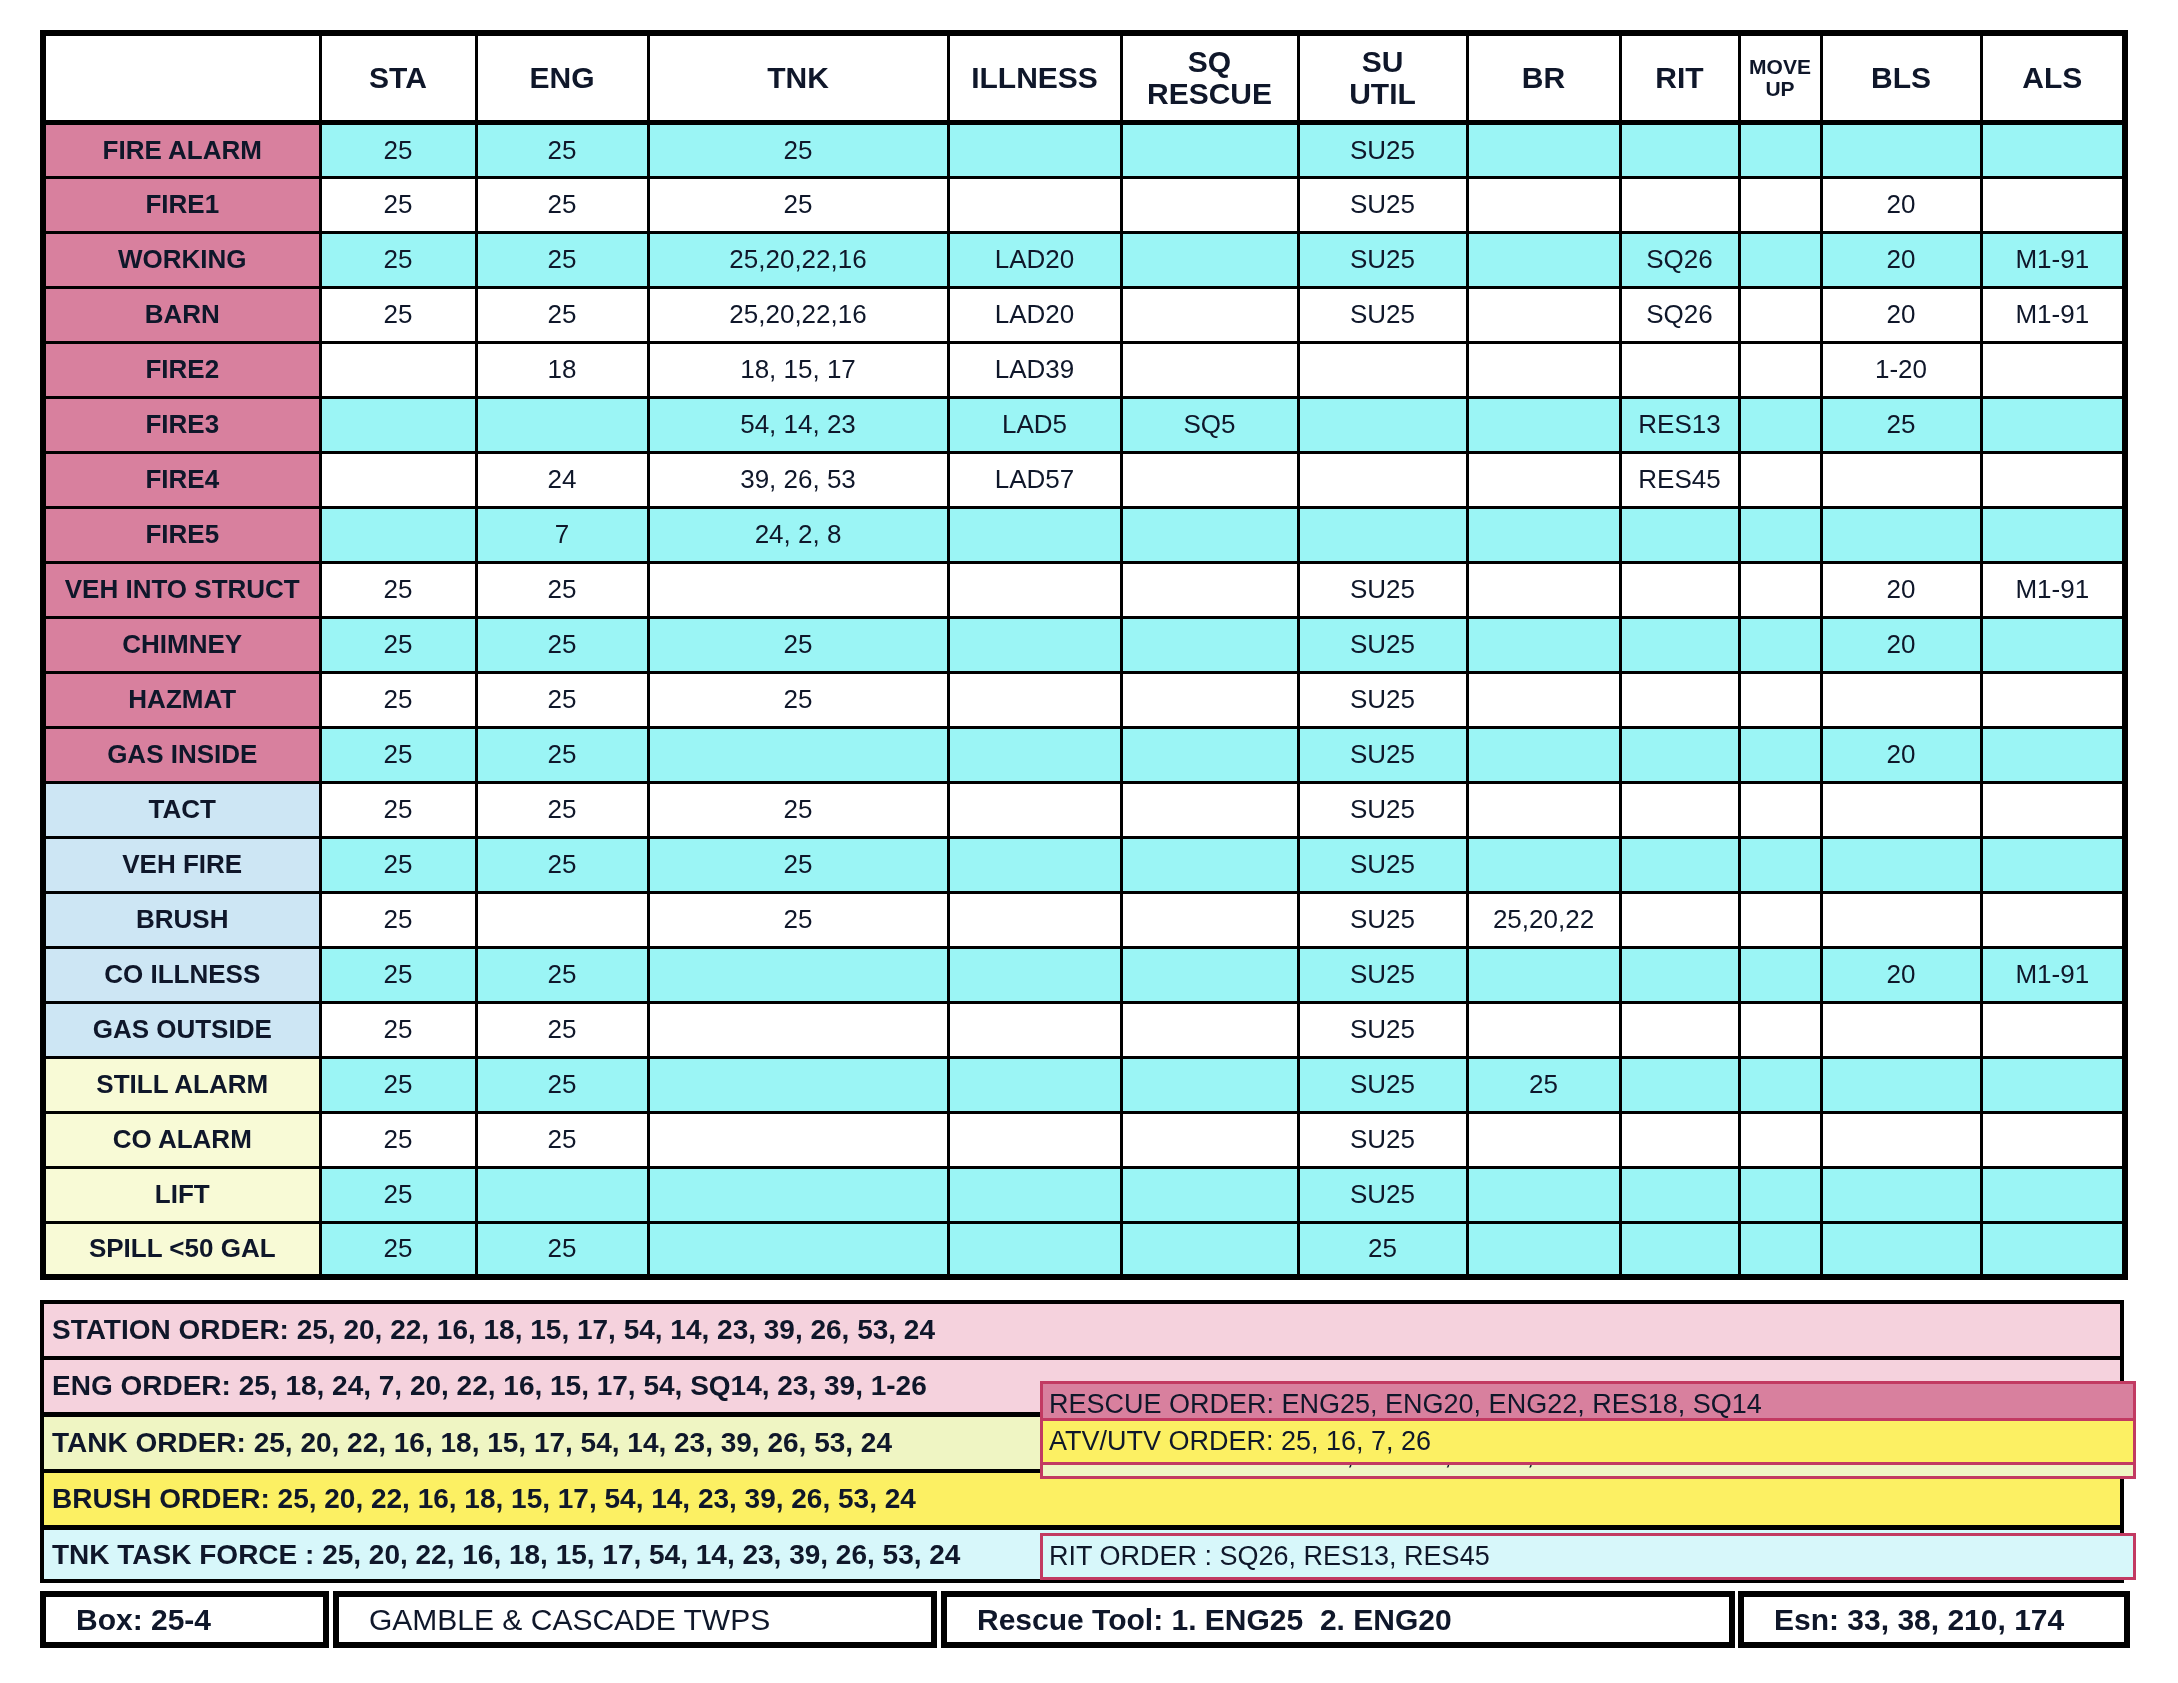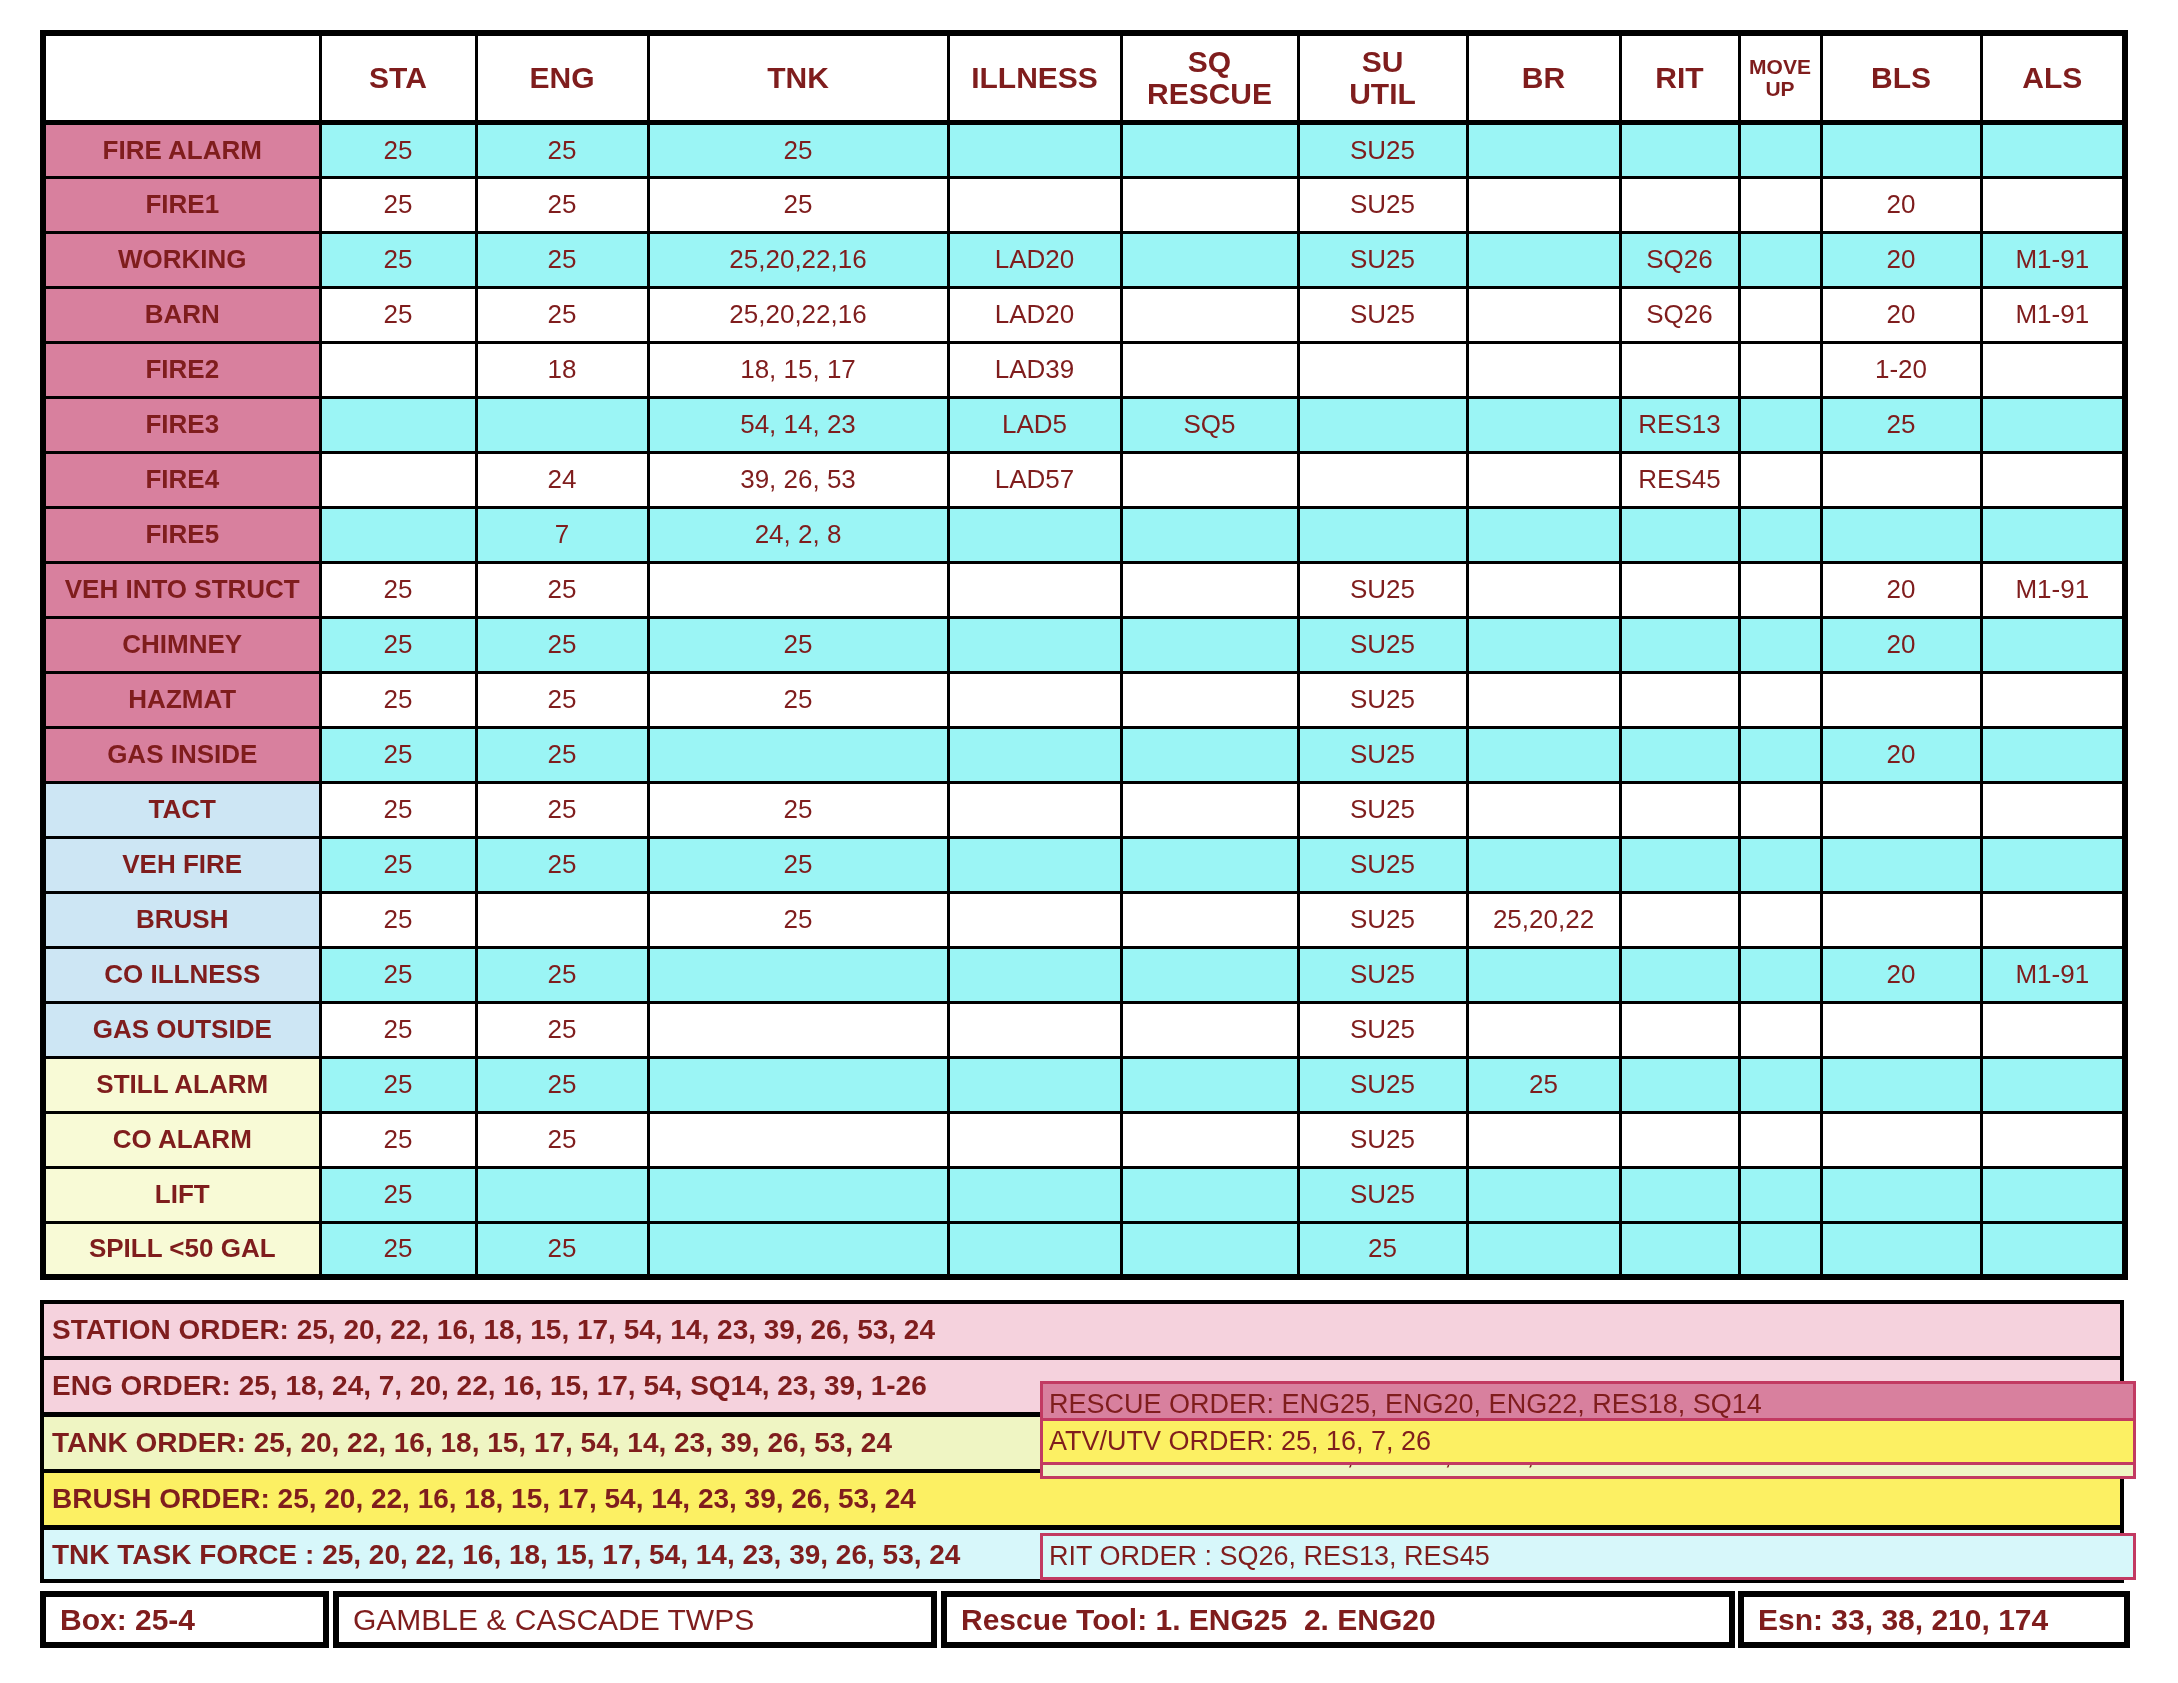--- a/index.html
+++ b/index.html
@@ -1,18 +1,18 @@
 <!DOCTYPE html>
 <html><head>
 <meta charset="utf-8">
 <style>
   html,body { margin:0; padding:0; background:#ffffff; }
   #canvas {
     position:relative; width:2178px; height:1683px; background:#ffffff;
-    font-family:"Liberation Sans","DejaVu Sans",sans-serif; color:#7f1d1d;
+    font-family:"Liberation Sans","DejaVu Sans",sans-serif; color:#0f172a;
   }
 
   
   #grid-wrap { position:absolute; left:40px; top:30px; }
   table.grid {
     border-collapse:collapse; table-layout:fixed; width:2084px;
     border:6px solid #000;
   }
   table.grid th, table.grid td {
     border:3px solid #000; padding:0; text-align:center; vertical-align:middle;
@@ -52,21 +52,21 @@
     position:absolute; left:1040px; width:1096px; height:47px;
     box-sizing:border-box; border:3px solid #c23a62;
     display:flex; align-items:center; padding-left:6px;
     font-weight:normal; font-size:27px; z-index:5; white-space:pre;
   }
 
   
   .bbox {
     position:absolute; top:1591px; height:57px;
     box-sizing:border-box; border:6px solid #000; background:#ffffff;
-    display:flex; align-items:center; padding-left:14px;
+    display:flex; align-items:center; padding-left:30px;
     font-weight:bold; font-size:30px; white-space:pre;
   }
   .bbox.regular { font-weight:normal; }
 </style>
 </head>
 <body>
 
 <div id="canvas">
 
   <div id="grid-wrap">

